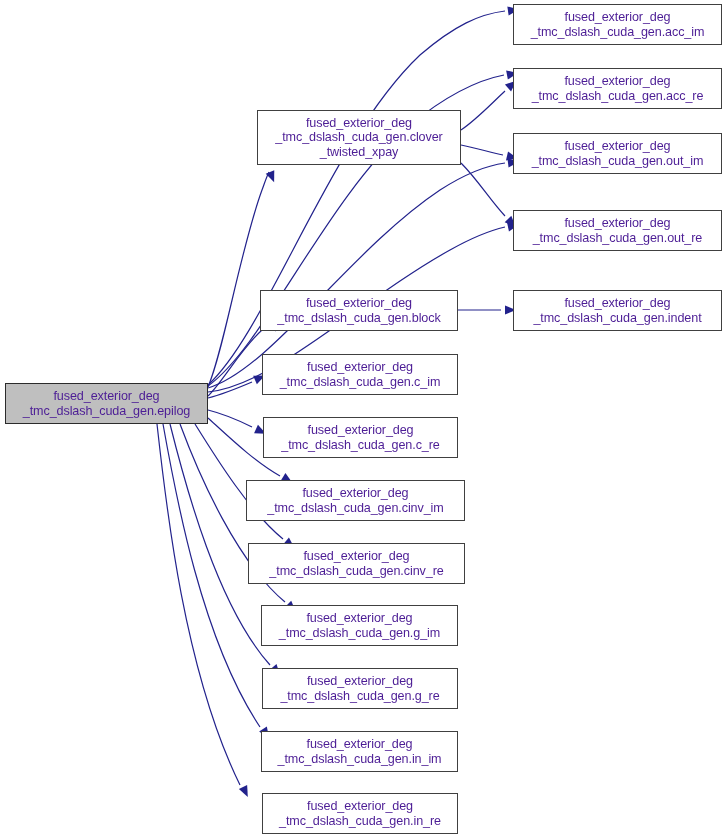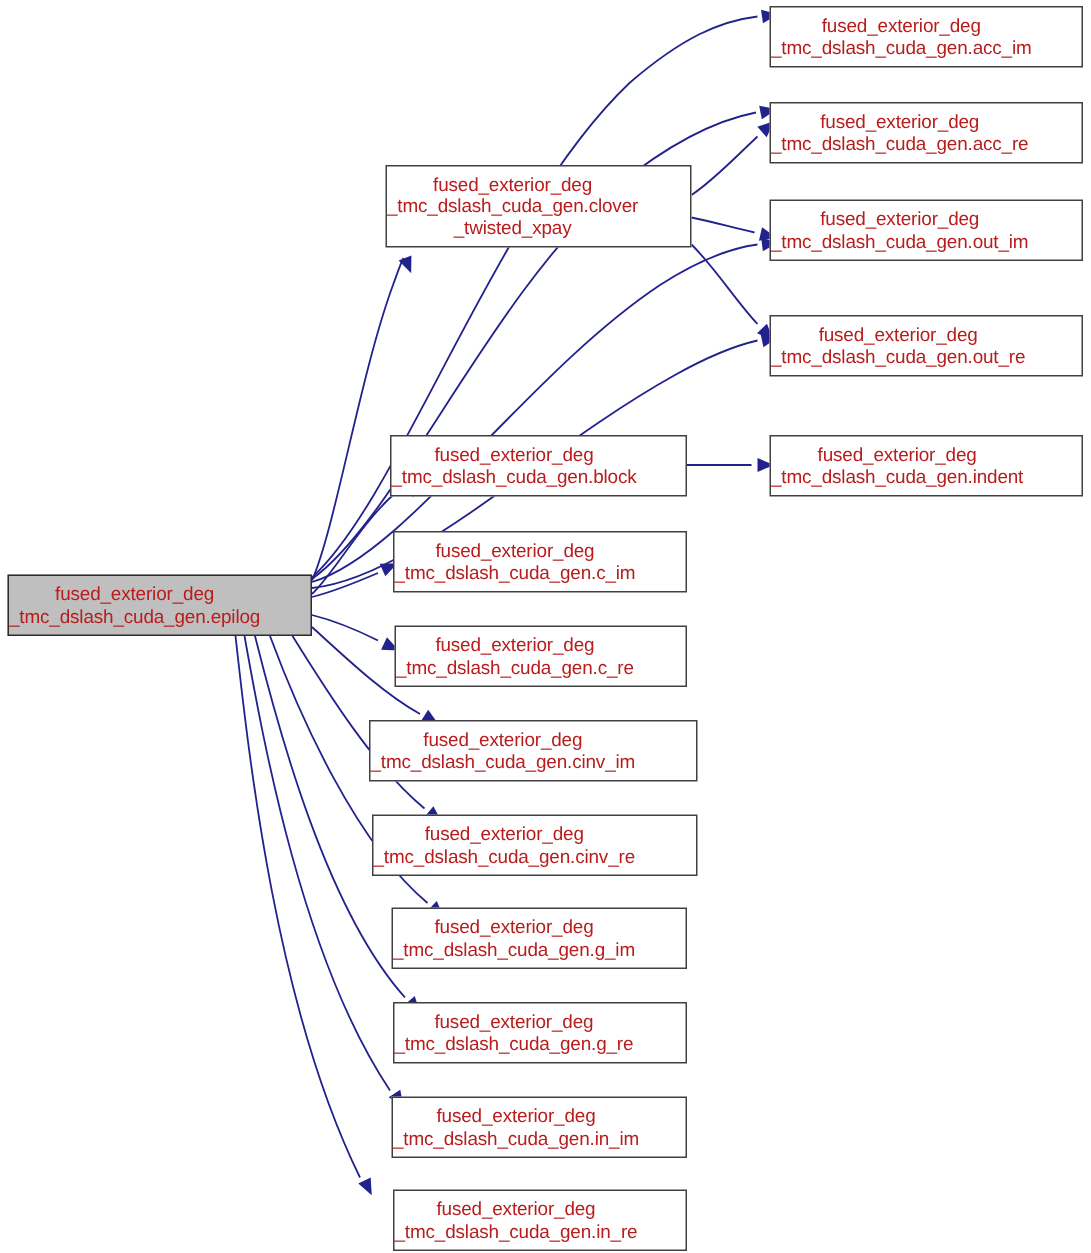--- a/index.html
+++ b/index.html
@@ -7,25 +7,25 @@
   body{font-family:"Liberation Sans", sans-serif;}
   #graph{position:relative;width:727px;height:835px;background:#ffffff;overflow:hidden;}
   #edges{position:absolute;left:0;top:0;width:727px;height:835px;}
   .node{
     position:absolute;
     box-sizing:border-box;
     border:1px solid #404040;
     background:#ffffff;
     display:flex;
     align-items:center;
-    justify-content:flex-start;
+    justify-content:center;
     text-align:center;
     font-size:12.6px;
     line-height:14.4px;
-    color:#b91c1c;
+    color:#4c1d95;
     white-space:pre;
     letter-spacing:-0.1px;
   }
   .node.root{
     background:#bfbfbf;
     border:1px solid #2b2b2b;
   }
   .node .lbl{display:block;}
 </style>
 </head>

